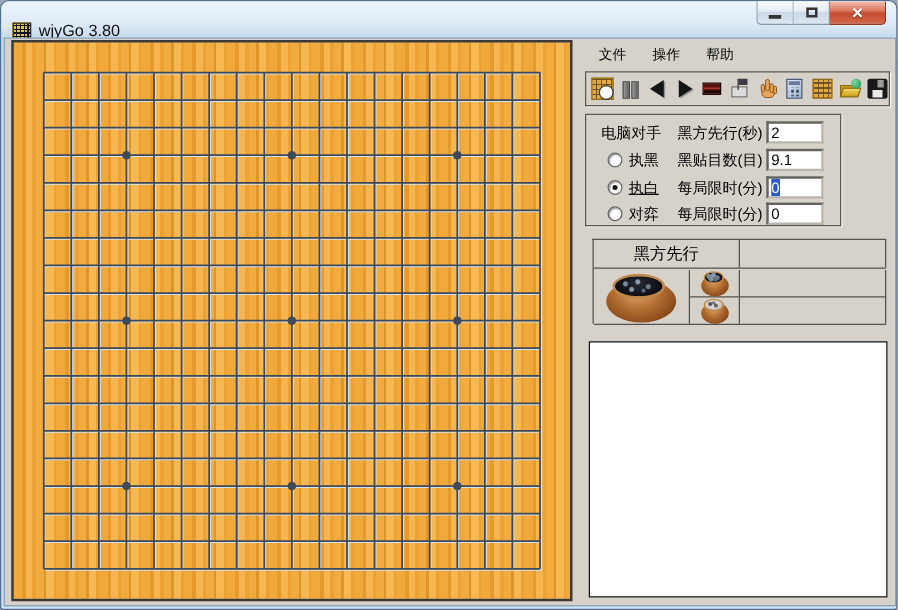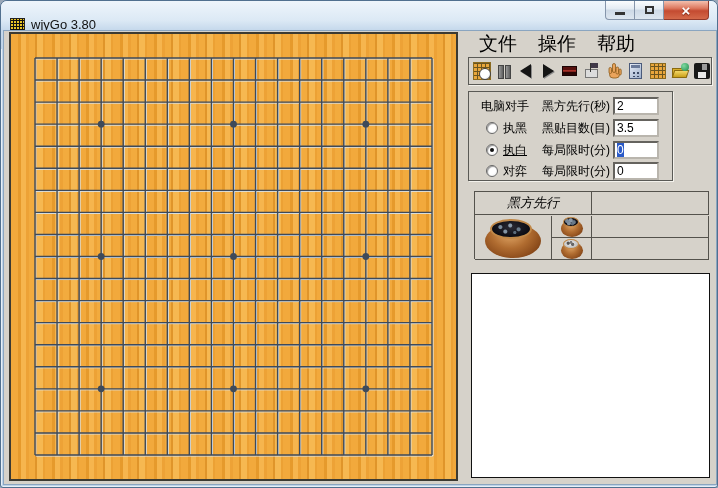--- a/index.html
+++ b/index.html
@@ -34,21 +34,21 @@
   
   .board{position:absolute;left:5px;top:1px;width:449px;height:449px;border:2px solid #3c3a32;
     background:repeating-linear-gradient(90deg,
       #f2a93c 0px,#f2a93c 7px,#e69a2c 7px,#e69a2c 10px,#f6b54e 10px,#f6b54e 15px,
       #eda236 15px,#eda236 18px,#f2ab3e 18px,#f2ab3e 24px,#e0952a 24px,#e0952a 26px,
       #f6b851 26px,#f6b851 32px,#eca134 32px,#eca134 34px);}
   .board svg{position:absolute;left:0;top:0;width:445px;height:445px;}
 
   
   .menubar{position:absolute;left:470px;top:3px;height:19px;display:flex;align-items:center;}
-  .menu-item{font-size:19px;color:#000;padding:2px 5px;margin-right:11px;white-space:nowrap;cursor:default;}
+  .menu-item{font-size:11px;color:#000;padding:2px 5px;margin-right:11px;white-space:nowrap;cursor:default;}
 
   .toolbar{position:absolute;left:464px;top:26px;width:244px;height:28px;background:#d6d2ca;
     border:1px solid #5a5a56;box-shadow:1px 1px 0 #f4f2ec;display:flex;align-items:center;padding:2px 2px;}
   .tb{width:20px;height:20px;position:relative;margin:0 1px;flex:none;background:transparent;border:none;padding:0;cursor:default;}
 
   
   .ic-boardclock{position:absolute;inset:1px;background:#e9a63b;border:1px solid #8a6a20;
     background-image:repeating-linear-gradient(0deg,transparent 0 3px,#6b5520 3px 4px),
                      repeating-linear-gradient(90deg,transparent 0 3px,#6b5520 3px 4px);}
   .ic-boardclock::after{content:"";position:absolute;right:-1px;bottom:-1px;width:10px;height:10px;border-radius:50%;
@@ -95,21 +95,21 @@
   .radio-label{white-space:nowrap;}
   .field-row{position:absolute;left:95px;right:13px;height:18px;display:flex;align-items:center;justify-content:flex-end;gap:3px;}
   .field-label{white-space:nowrap;}
   .textbox{width:46px;height:18px;background:#fff;border:2px inset #b9b5ad;font-size:12px;line-height:14px;
     padding:0 2px;color:#000;overflow:hidden;white-space:nowrap;flex:none;}
   .textbox .val{display:inline-block;min-width:7px;}
   .textbox .val.selected{background:#2a5ac8;color:#fff;}
 
   
   .statable{position:absolute;left:470px;top:160px;width:235px;height:68px;border:1px solid #54524c;
-    border-right:none;border-bottom:none;background:#d6d2ca;font-style:italic;}
+    border-right:none;border-bottom:none;background:#d6d2ca;}
   .st-r1{position:absolute;left:0;top:0;width:100%;height:23px;border-bottom:1px solid #54524c;display:flex;}
   .st-r1c1{width:117px;border-right:1px solid #54524c;display:flex;align-items:center;justify-content:center;
     font-size:13px;color:#000;}
   .st-r1c2{flex:1;border-right:1px solid #54524c;}
   .st-r2{position:absolute;left:0;top:24px;width:100%;height:44px;display:flex;border-bottom:1px solid #54524c;}
   .st-r2c1{width:77px;border-right:1px solid #54524c;display:flex;align-items:center;justify-content:center;}
   .st-r2c2{width:40px;border-right:1px solid #54524c;display:flex;flex-direction:column;}
   .st-cell-sm{flex:1;display:flex;align-items:center;justify-content:center;}
   .st-cell-sm.top{border-bottom:1px solid #54524c;}
   .st-r2c3{flex:1;display:flex;flex-direction:column;border-right:1px solid #54524c;}
@@ -323,21 +323,21 @@
         <span class="radio"></span>
         <span class="radio-label">对弈</span>
       </div>
 
       <div class="field-row" style="top:5px;">
         <span class="field-label">黑方先行(秒)</span>
         <span class="textbox"><span class="val">2</span></span>
       </div>
       <div class="field-row" style="top:27px;">
         <span class="field-label">黑贴目数(目)</span>
-        <span class="textbox"><span class="val">3.5</span></span>
+        <span class="textbox"><span class="val">9.1</span></span>
       </div>
       <div class="field-row" style="top:49px;">
         <span class="field-label">每局限时(分)</span>
         <span class="textbox"><span class="val selected">0</span></span>
       </div>
       <div class="field-row" style="top:70px;">
         <span class="field-label">每局限时(分)</span>
         <span class="textbox"><span class="val">0</span></span>
       </div>
     </div>

